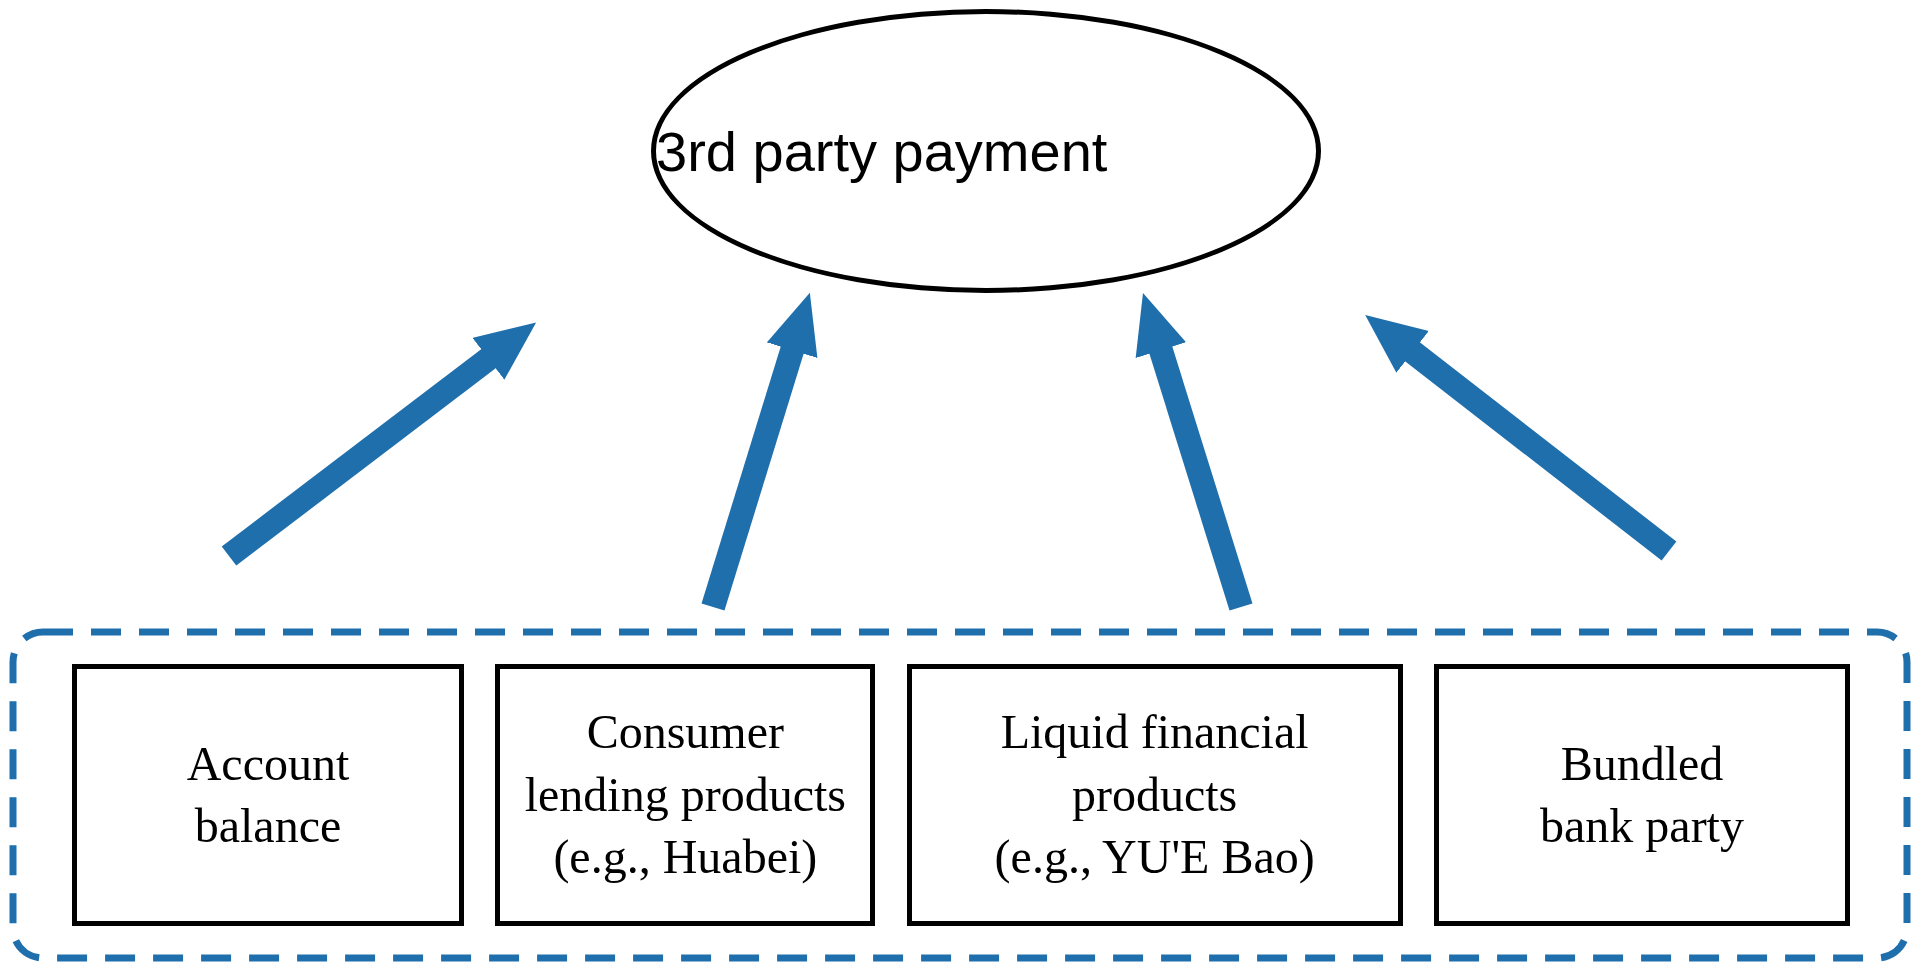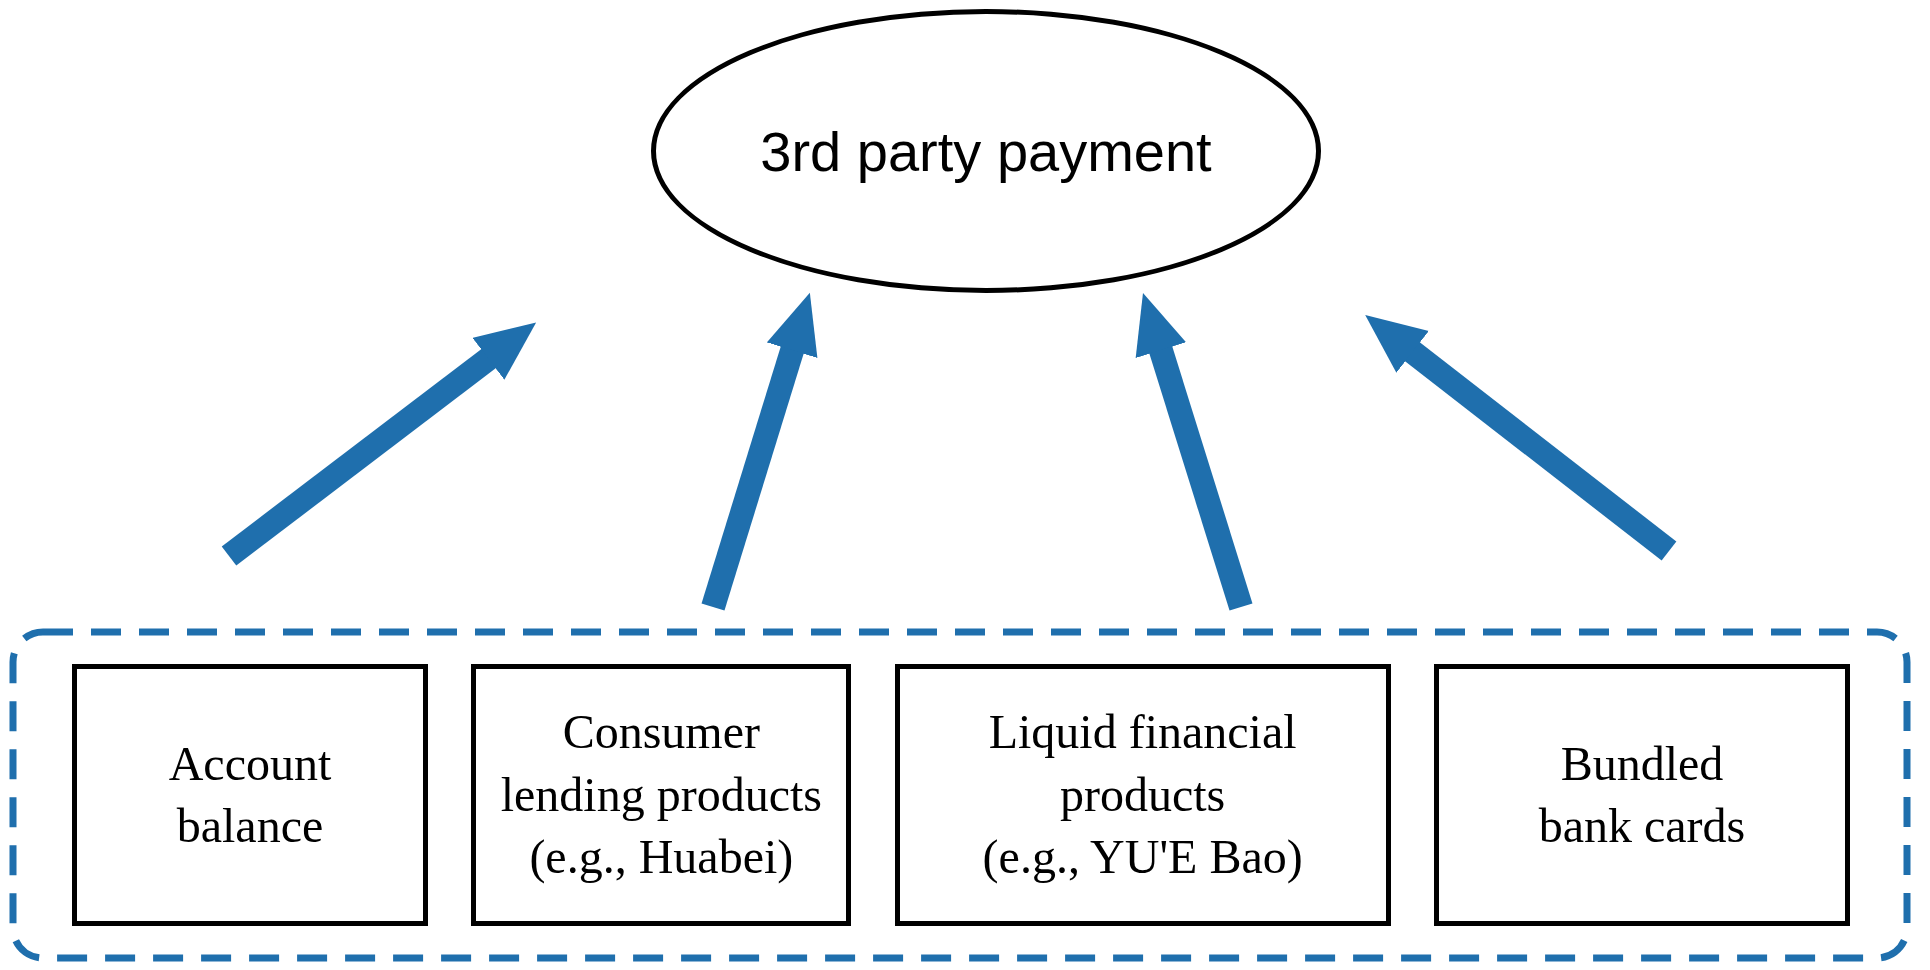--- a/index.html
+++ b/index.html
@@ -41,21 +41,20 @@
   }
   .ellipse {
     position: absolute;
     left: 651px; top: 9px;
     width: 670px; height: 284px;
     border: 5px solid var(--box_border);
     border-radius: 50%;
     background: var(--background);
     display: flex;
     align-items: center;
-    justify-content: center;
   }
   .ellipse-label {
     font-family: "Liberation Sans", sans-serif;
     font-size: 56px;
     white-space: pre-line;
     text-align: center;
   }
   .side-label {
     position: absolute;
     left: 1585px; top: 362px;
@@ -75,21 +74,21 @@
     padding: 0 60px 0 62px;
   }
   .source-box {
     height: 262px;
     border: 5px solid var(--box_border);
     background: var(--background);
     display: flex;
     align-items: center;
     justify-content: center;
   }
-  .source-box.w1 { width: 356px; }
+  .source-box.w1 { width: 392px; }
   .source-box.w2 { width: 380px; }
   .source-box.w3 { width: 496px; }
   .source-box.w4 { width: 416px; }
   .source-label {
     font-size: 48px;
     line-height: 1.3;
     text-align: center;
     white-space: pre-line;
   }
 </style>
@@ -128,17 +127,17 @@
 lending products
 (e.g., Huabei)</span>
     </div>
     <div class="source-box w3">
       <span class="source-label">Liquid financial
 products
 (e.g., YU'E Bao)</span>
     </div>
     <div class="source-box w4">
       <span class="source-label">Bundled
-bank cards</span>
+bank party</span>
     </div>
   </div>
 
 </div>
 
 </body></html>

